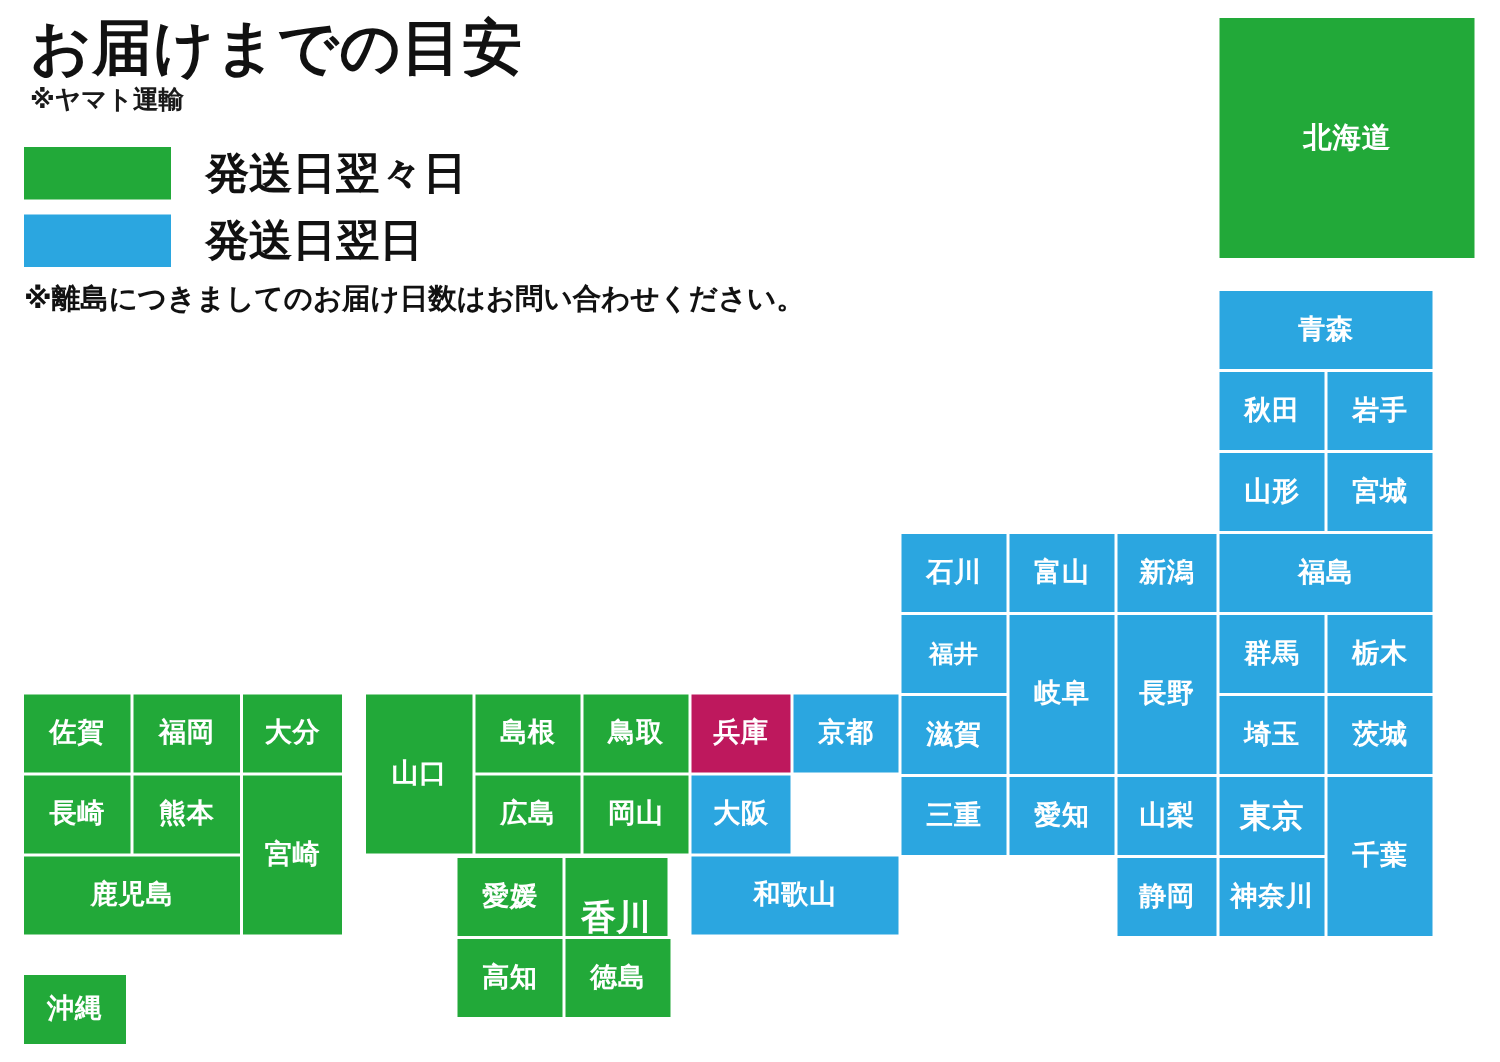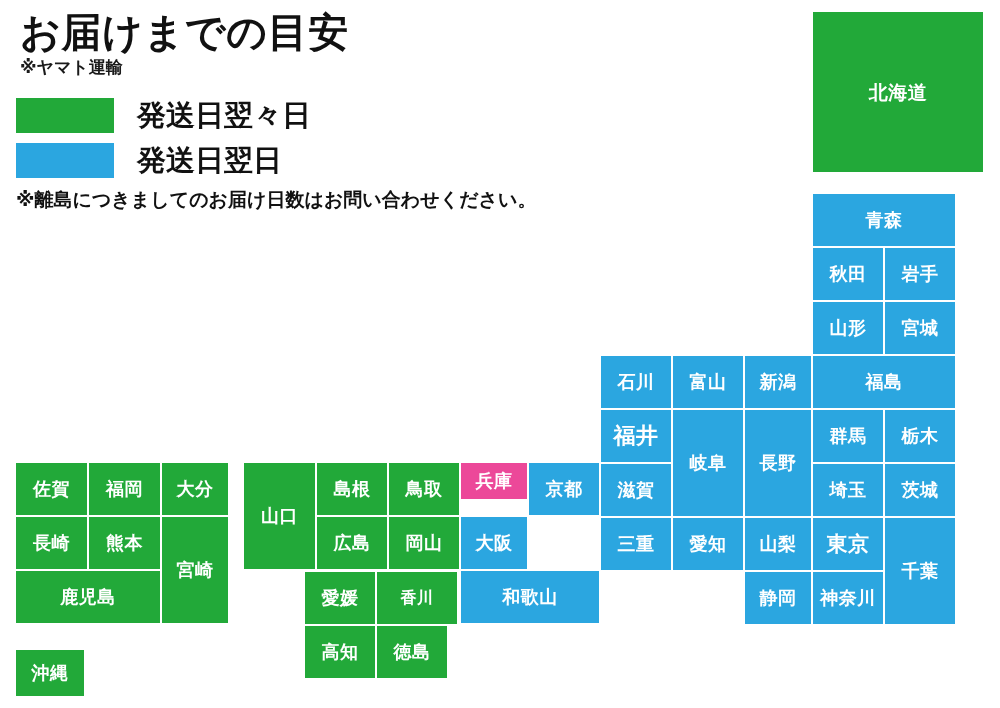--- a/index.html
+++ b/index.html
@@ -155,36 +155,36 @@
       </div>
       <div class="pref" style="left: 601px; top: 356px; width: 70px; height: 52px; background: rgb(43, 166, 224); font-size: 18px;">
         <span class="pref-label">石川</span>
       </div>
       <div class="pref" style="left: 673px; top: 356px; width: 70px; height: 52px; background: rgb(43, 166, 224); font-size: 18px;">
         <span class="pref-label">富山</span>
       </div>
       <div class="pref" style="left: 745px; top: 356px; width: 66px; height: 52px; background: rgb(43, 166, 224); font-size: 18px;">
         <span class="pref-label">新潟</span>
       </div>
-      <div class="pref" style="left: 601px; top: 410px; width: 70px; height: 52px; background: rgb(43, 166, 224); font-size: 22px;">
+      <div class="pref" style="left: 601px; top: 410px; width: 70px; height: 52px; background: rgb(43, 166, 224); font-size: 16px;">
         <span class="pref-label">福井</span>
       </div>
       <div class="pref tall" style="left: 673px; top: 410px; width: 70px; height: 106px; background: rgb(43, 166, 224); font-size: 18px;">
         <span class="pref-label">岐阜</span>
       </div>
       <div class="pref tall" style="left: 745px; top: 410px; width: 66px; height: 106px; background: rgb(43, 166, 224); font-size: 18px;">
         <span class="pref-label">長野</span>
       </div>
       <div class="pref" style="left: 813px; top: 410px; width: 70px; height: 52px; background: rgb(43, 166, 224); font-size: 18px; align-items: center;">
         <span class="pref-label">群馬</span>
       </div>
       <div class="pref" style="left: 885px; top: 410px; width: 70px; height: 52px; background: rgb(43, 166, 224); font-size: 18px;">
         <span class="pref-label">栃木</span>
       </div>
-      <div class="pref" style="left: 461px; top: 463px; width: 66px; height: 36px; background: #ec4899; font-size: 18px;">
+      <div class="pref" style="left: 461px; top: 463px; width: 66px; height: 52px; background: #be185d; font-size: 18px;">
         <span class="pref-label">兵庫</span>
       </div>
       <div class="pref" style="left: 529px; top: 463px; width: 70px; height: 52px; background: rgb(43, 166, 224); font-size: 18px;">
         <span class="pref-label">京都</span>
       </div>
       <div class="pref" style="left: 601px; top: 464px; width: 70px; height: 52px; background: rgb(43, 166, 224); font-size: 18px;">
         <span class="pref-label">滋賀</span>
       </div>
       <div class="pref" style="left: 813px; top: 464px; width: 70px; height: 52px; background: rgb(43, 166, 224); font-size: 18px;">
         <span class="pref-label">埼玉</span>
@@ -230,21 +230,21 @@
       </div>
       <div class="pref" style="left: 317px; top: 517px; width: 70px; height: 52px; background: rgb(34, 169, 57); font-size: 18px;">
         <span class="pref-label">広島</span>
       </div>
       <div class="pref" style="left: 389px; top: 517px; width: 70px; height: 52px; background: rgb(34, 169, 57); font-size: 18px;">
         <span class="pref-label">岡山</span>
       </div>
       <div class="pref" style="left: 305px; top: 572px; width: 70px; height: 52px; background: rgb(34, 169, 57); font-size: 18px;">
         <span class="pref-label">愛媛</span>
       </div>
-      <div class="pref" style="left: 377px; top: 572px; width: 80px; height: 52px; background: rgb(34, 169, 57); font-size: 16px;">
+      <div class="pref" style="left: 377px; top: 572px; width: 68px; height: 52px; background: rgb(34, 169, 57); font-size: 23px; align-items: flex-end;">
         <span class="pref-label">香川</span>
       </div>
       <div class="pref" style="left: 305px; top: 626px; width: 70px; height: 52px; background: rgb(34, 169, 57); font-size: 18px;">
         <span class="pref-label">高知</span>
       </div>
       <div class="pref" style="left: 377px; top: 626px; width: 70px; height: 52px; background: rgb(34, 169, 57); font-size: 18px;">
         <span class="pref-label">徳島</span>
       </div>
       <div class="pref" style="left: 16px; top: 463px; width: 71px; height: 52px; background: rgb(34, 169, 57); font-size: 18px;">
         <span class="pref-label">佐賀</span>

